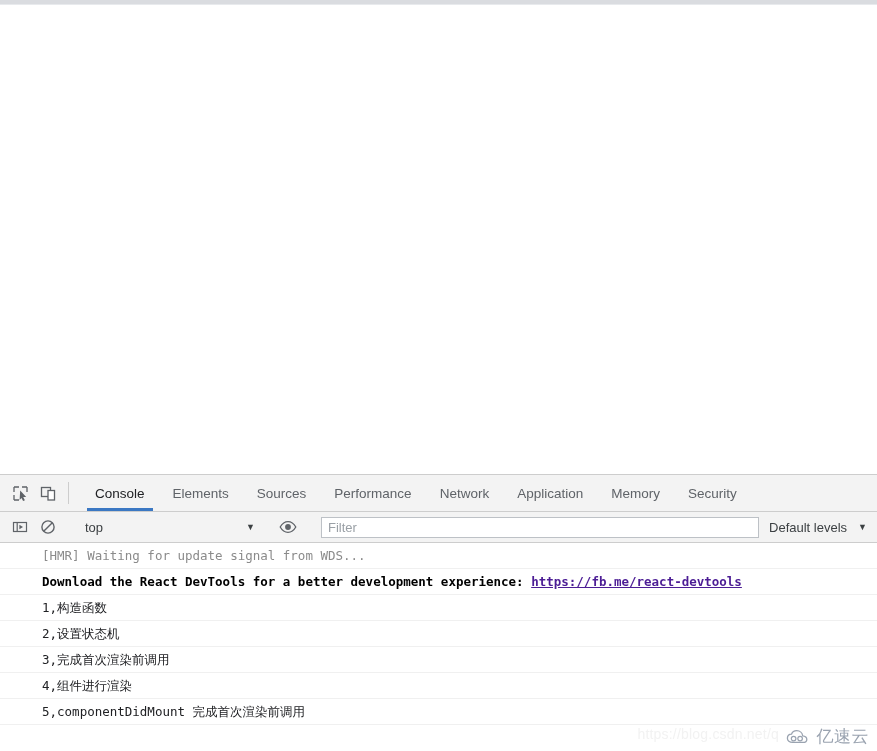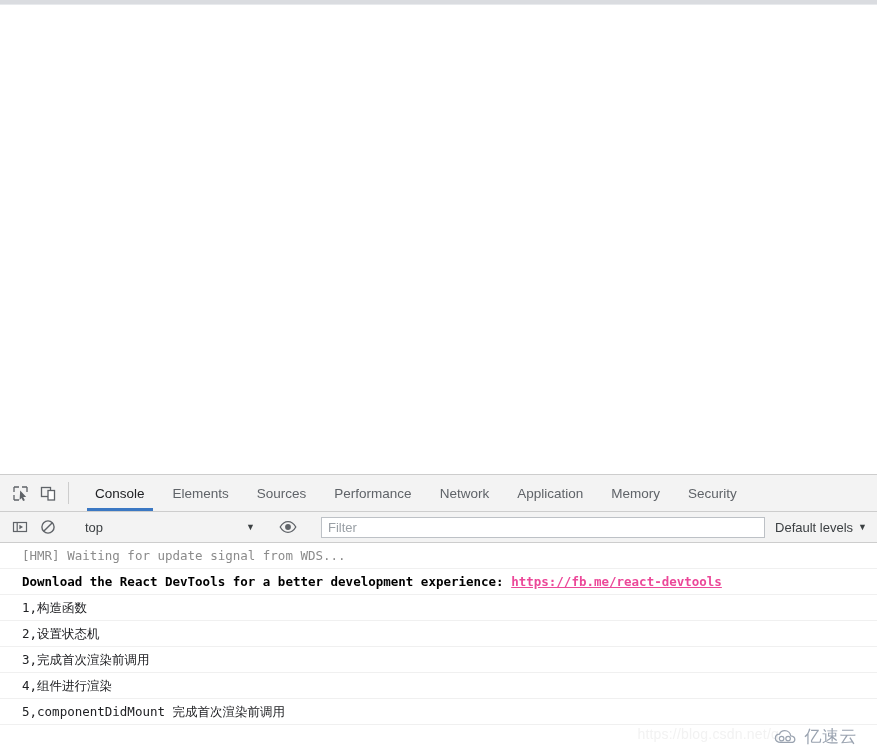--- a/index.html
+++ b/index.html
@@ -130,69 +130,69 @@
     color: #3c4043;
     padding: 0 6px;
     font-family: "Liberation Sans", sans-serif;
     box-sizing: border-box;
     min-width: 0;
   }
   .filter-input::placeholder { color: #9aa0a6; }
   .levels {
     display: flex;
     align-items: center;
-    gap: 5px;
+    gap: 11px;
     font-size: 13px;
     color: #3c4043;
     padding: 0 10px 0 4px;
     white-space: nowrap;
     cursor: pointer;
     flex: 0 0 auto;
   }
 
   
   .console-list {
     flex: 1 1 auto;
     overflow: hidden;
     background: #ffffff;
     position: relative;
   }
   .msg {
     border-bottom: 1px solid #f0f0f0;
-    padding: 3px 6px 3px 22px;
+    padding: 3px 6px 3px 42px;
     font-family: "DejaVu Sans Mono", monospace;
     font-size: 12.5px;
     line-height: 19px;
     color: #202124;
     white-space: nowrap;
     overflow: hidden;
     min-height: 19px;
   }
   .msg.dim   { color: #8b8b8b; }
   .msg.bold  { font-weight: bold; color: #000000; }
   .msg a {
-    color: #ec4899;
+    color: #4c1d95;
     text-decoration: underline;
   }
 
   
   .csdn-watermark {
     position: absolute;
     right: 98px;
     bottom: 10px;
     font-size: 14px;
     color: #f2f2f2;
     font-family: "Liberation Sans", sans-serif;
     white-space: nowrap;
     pointer-events: none;
     letter-spacing: .2px;
   }
   .brand {
     position: absolute;
-    right: 20px;
+    right: 8px;
     bottom: 7px;
     display: flex;
     align-items: center;
     gap: 5px;
     pointer-events: none;
   }
   .brand-text {
     font-size: 17px;
     color: #9aa3b0;
     font-family: "DejaVu Sans", sans-serif;

